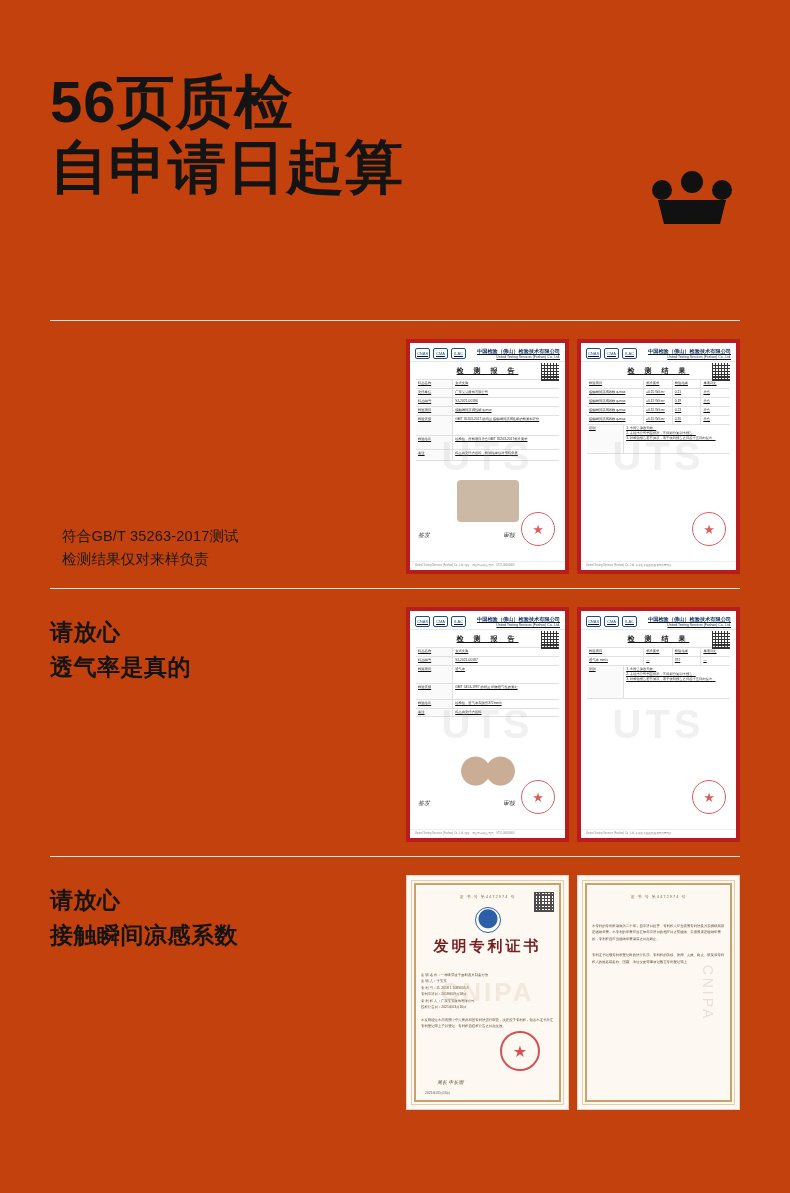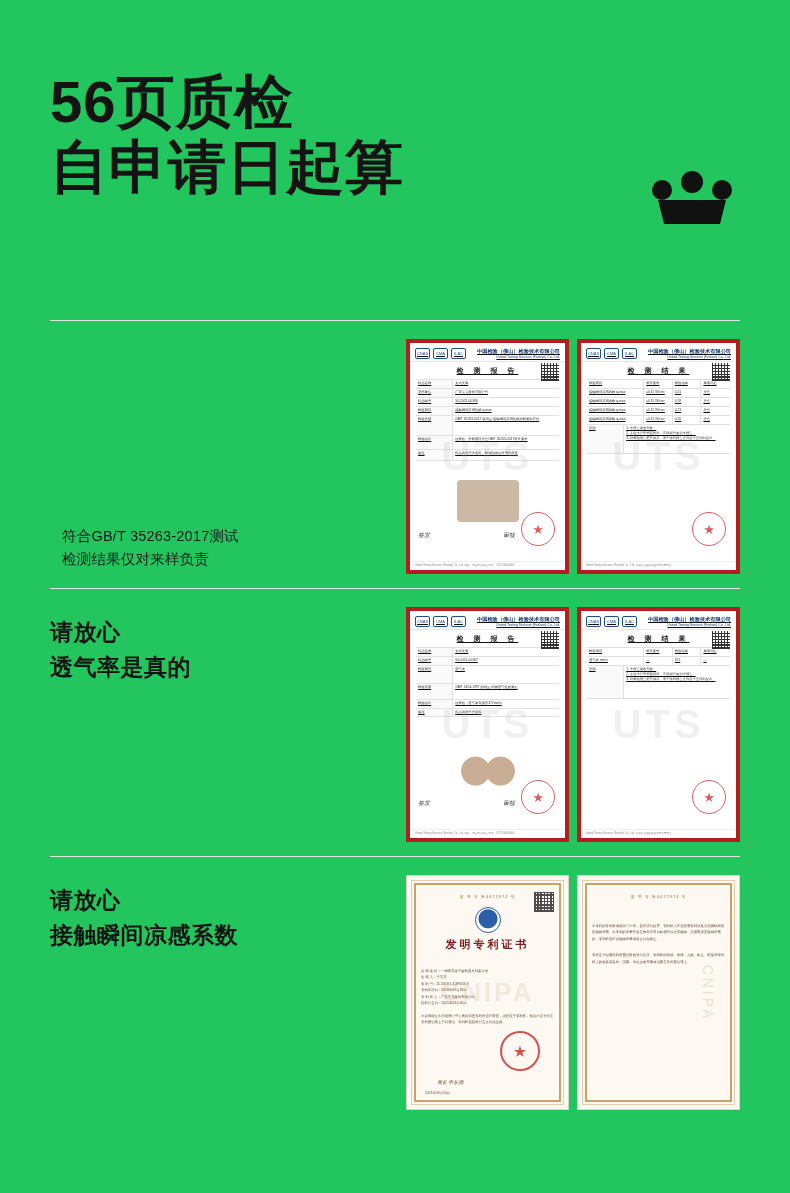--- a/index.html
+++ b/index.html
@@ -7,21 +7,21 @@
     width: 790px;
     height: 1193px;
     background: #ffffff;
     font-family: "Liberation Sans", sans-serif;
     color: #111;
   }
   .page {
     position: relative;
     width: 790px;
     height: 1193px;
-    background: #22c55e;
+    background: #c2410c;
     overflow: hidden;
   }
 
   
   .header {
     position: relative;
     padding: 70px 50px 0 50px;
     height: 320px;
   }
   .headline {
@@ -254,21 +254,21 @@
   }
   .cert-emblem {
     margin: 8px auto 4px auto;
     width: 26px; height: 26px;
     border-radius: 50%;
     background: radial-gradient(circle at 50% 45%, #2b5fa8 0 9px, #ffffff 10px 13px);
     border: 1px solid #2b5fa8;
   }
   .cert-title {
     text-align: center;
-    font-size: 11px;
+    font-size: 15px;
     font-weight: 700;
     letter-spacing: 3px;
     color: #7a1f1f;
     margin-top: 2px;
   }
   .cert-body-text {
     margin: 16px 14px 0 14px;
     font-size: 3.4px;
     line-height: 1.9;
     color: #5d4a33;

